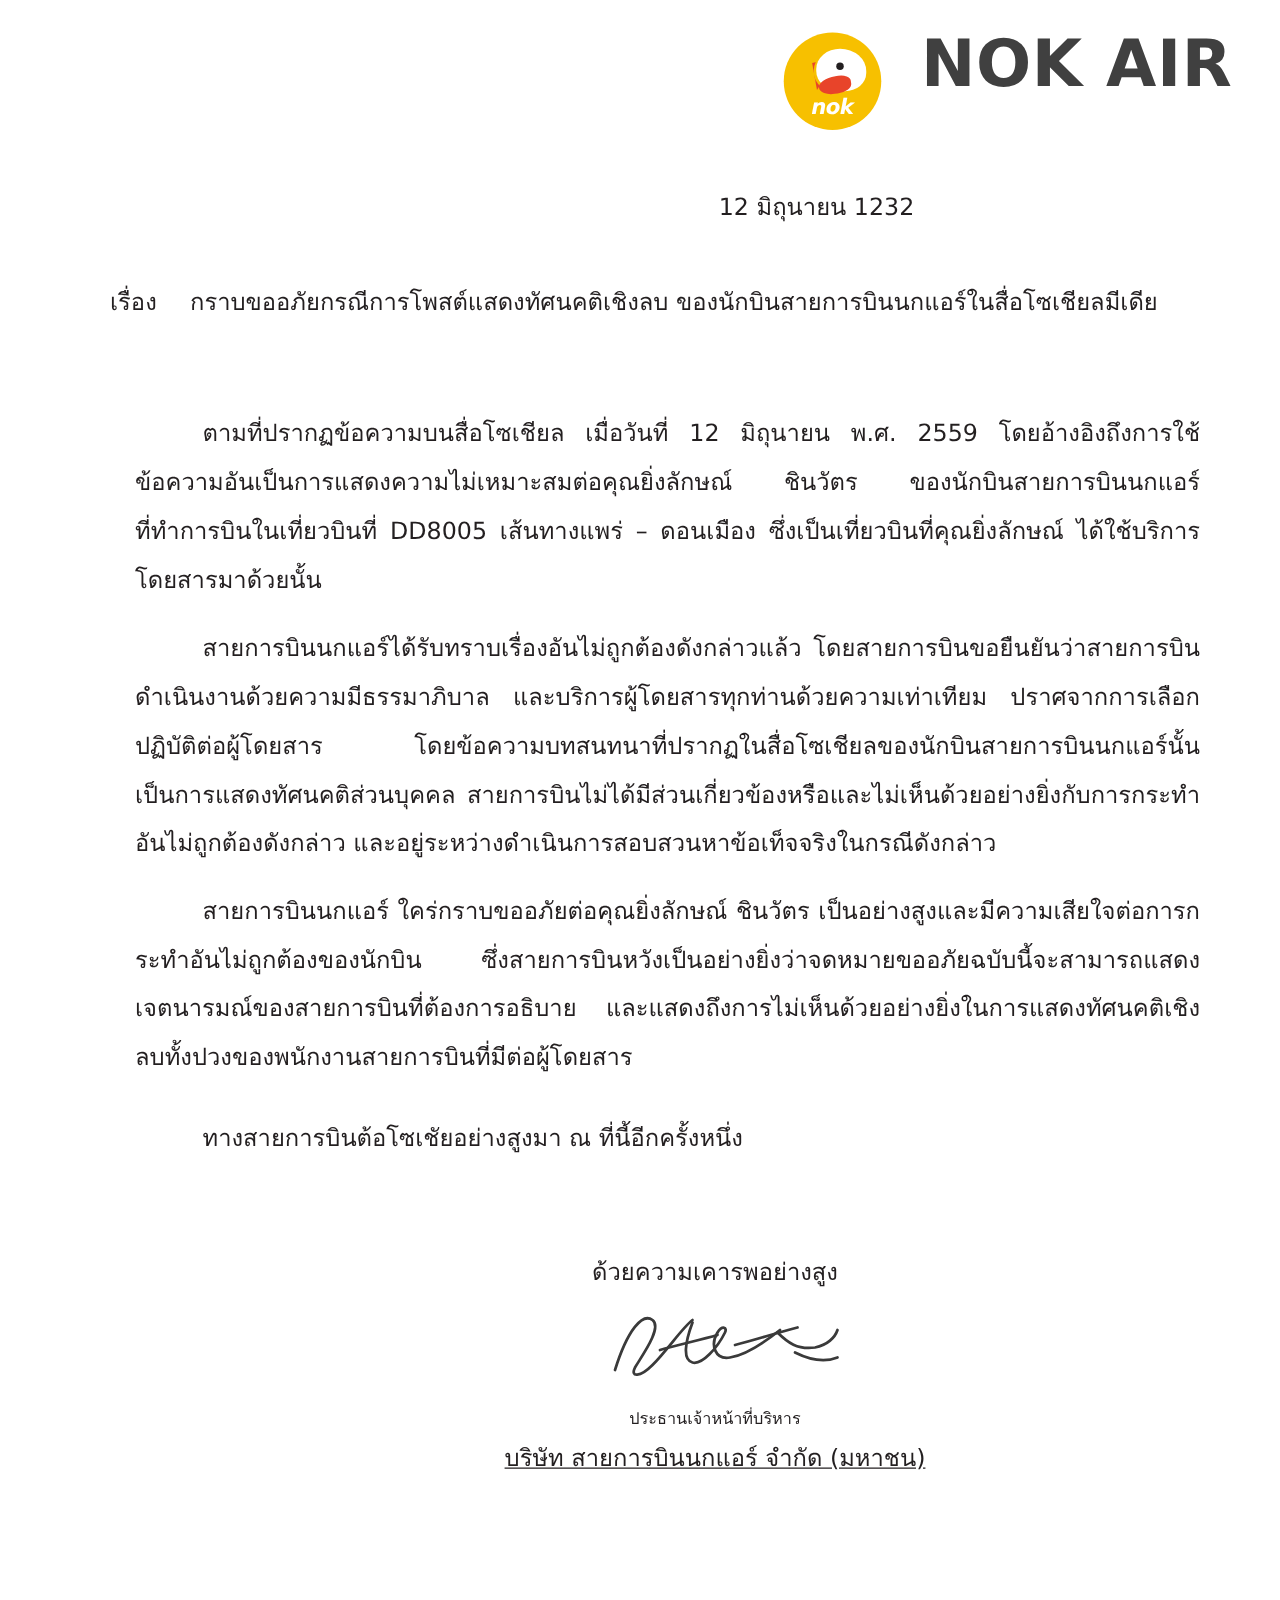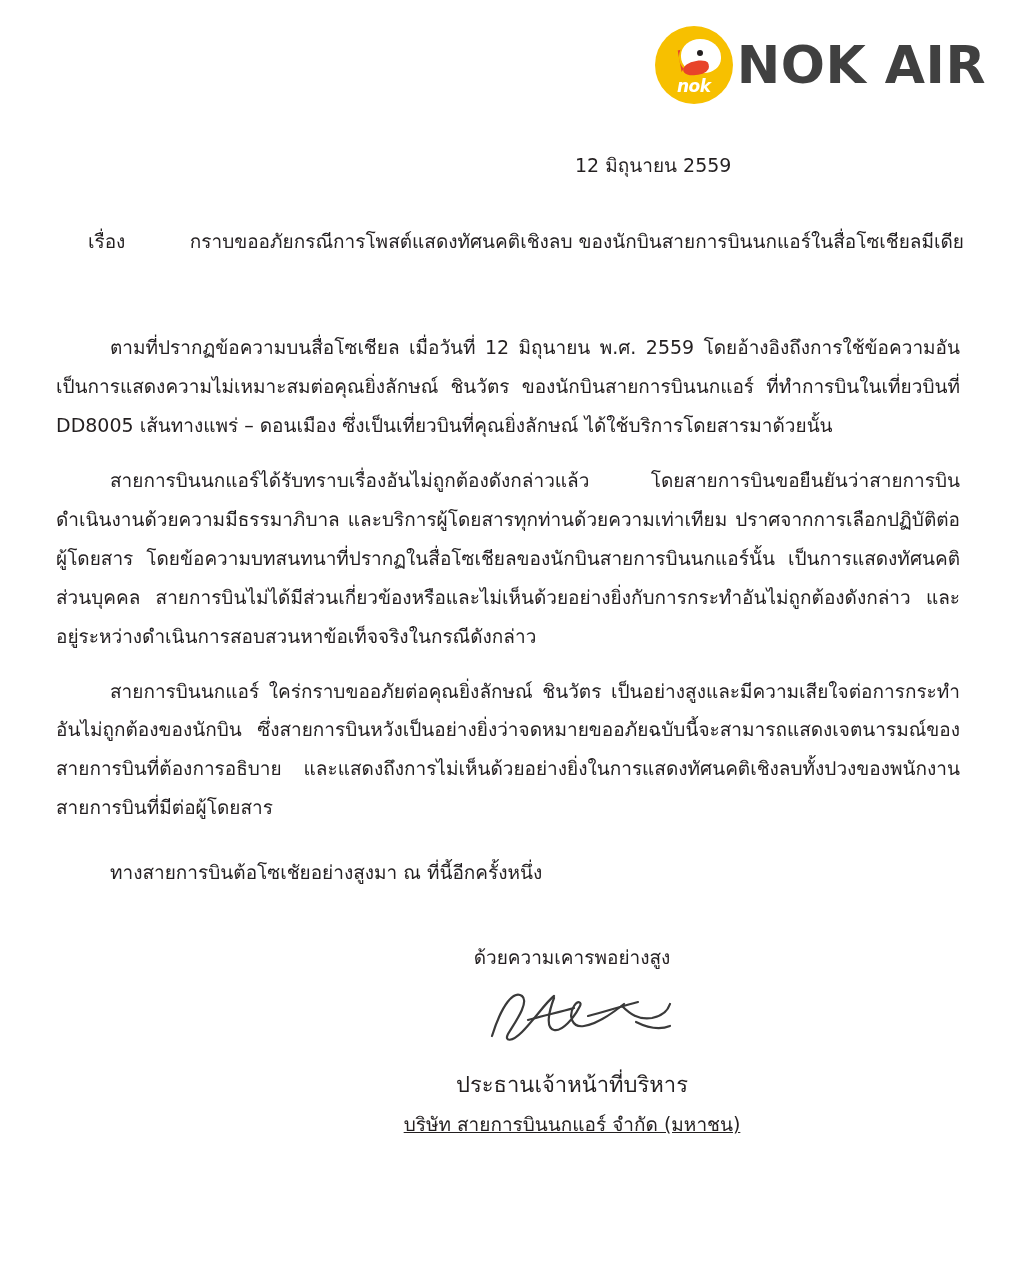--- a/index.html
+++ b/index.html
@@ -28,22 +28,21 @@
   .letterhead {
     display: flex;
     justify-content: flex-end;
     align-items: center;
     padding: 26px 38px 0 0;
     height: 104px;
     box-sizing: border-box;
   }
   .logo-group {
     display: flex;
-    align-items: center;
-    gap: 4px;
+    gap: 32px;
   }
   .nok-bird {
     width: 78px;
     height: 78px;
     border-radius: 50%;
     background: #f7c000;
     position: relative;
     overflow: hidden;
     flex: 0 0 auto;
   }
@@ -126,44 +125,43 @@
     align-items: baseline;
     margin-bottom: 14px;
     font-size: 19px;
   }
   .field-label {
     width: 64px;
     flex: 0 0 64px;
   }
   .field-value {
     flex: 1 1 auto;
-    text-align: right;
   }
   .paragraphs {
     margin-top: 72px;
-    padding: 0 64px 0 56px;
+    padding: 0 64px 0 108px;
   }
   .para {
     font-size: 19px;
     line-height: 2.05;
     text-indent: 54px;
     margin: 0 0 16px 0;
     text-align: justify;
     text-justify: inter-word;
   }
   .closing-line {
     font-size: 19px;
     line-height: 2.05;
     text-indent: 54px;
     margin: 26px 0 0 0;
   }
 
   
   .sign-block {
-    margin-top: 50px;
+    margin-top: 71px;
     text-align: center;
     padding-left: 120px;
   }
   .sign-regards {
     font-size: 19px;
   }
   .signature {
     height: 86px;
     position: relative;
     margin: 4px 0 2px 0;
@@ -171,21 +169,21 @@
   .signature svg {
     display: block;
     margin: 0 auto;
   }
   .sign-name {
     font-size: 19px;
     margin-top: 2px;
     line-height: 1.9;
   }
   .sign-title {
-    font-size: 22px;
+    font-size: 13px;
     line-height: 1.9;
   }
   .sign-company {
     font-size: 19px;
     line-height: 1.9;
     text-decoration: underline;
   }
 </style>
 </head>
 <body>
@@ -198,21 +196,21 @@
         <div class="beak"></div>
         <div class="head"></div>
         <div class="eye"></div>
         <div class="wing"></div>
         <div class="wordmark">nok</div>
       </div>
       <div class="brand-text">NOK AIR</div>
     </div>
   </div>
 
-  <div class="doc-date">12 มิถุนายน 2559</div>
+  <div class="doc-date">12 มิถุนายน 1232</div>
 
   <div class="fields">
     <div class="field-row">
       <div class="field-label">เรื่อง</div>
       <div class="field-value">กราบขออภัยกรณีการโพสต์แสดงทัศนคติเชิงลบ ของนักบินสายการบินนกแอร์ในสื่อโซเชียลมีเดีย</div>
     </div>
   </div>
 
   <div class="paragraphs">
     <p class="para">ตามที่ปรากฏข้อความบนสื่อโซเชียล เมื่อวันที่ 12 มิถุนายน พ.ศ. 2559 โดยอ้างอิงถึงการใช้ข้อความอันเป็นการแสดงความไม่เหมาะสมต่อคุณยิ่งลักษณ์ ชินวัตร ของนักบินสายการบินนกแอร์ ที่ทำการบินในเที่ยวบินที่ DD8005 เส้นทางแพร่ – ดอนเมือง ซึ่งเป็นเที่ยวบินที่คุณยิ่งลักษณ์ ได้ใช้บริการโดยสารมาด้วยนั้น</p>

